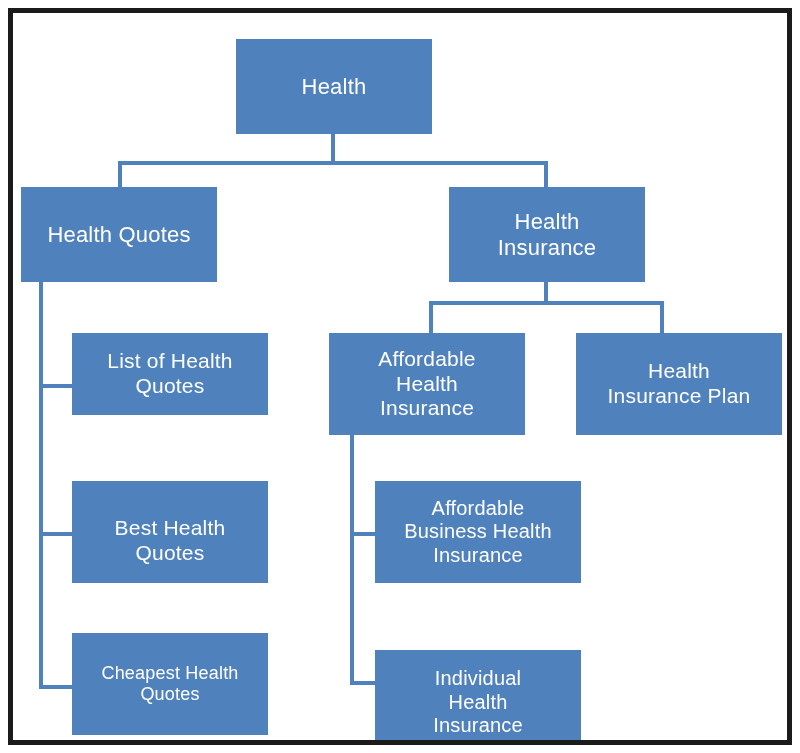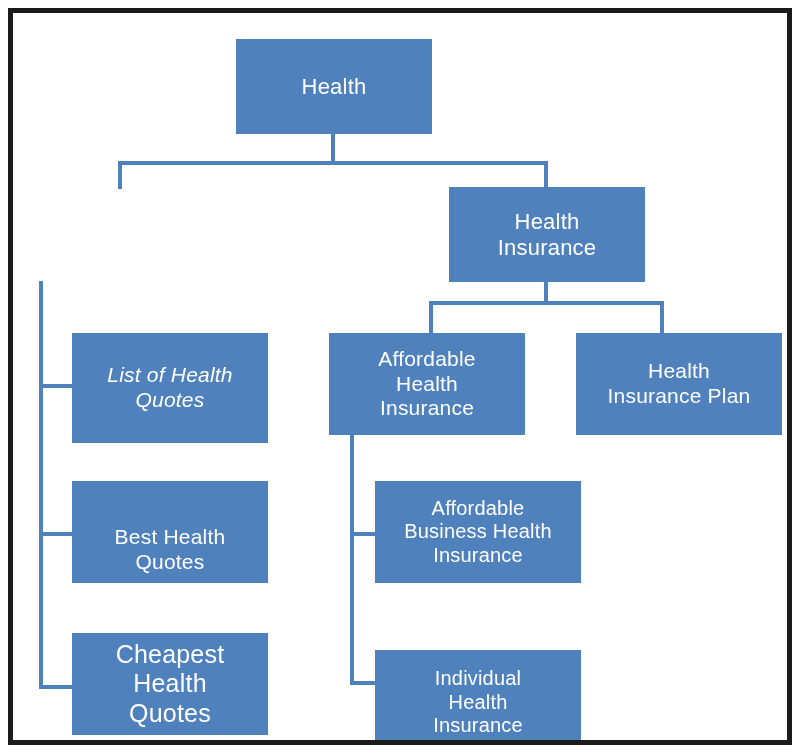--- a/index.html
+++ b/index.html
@@ -35,21 +35,21 @@
     box-sizing: border-box;
     background: #4f81bd;
     color: #ffffff;
     display: flex;
     align-items: center;
     justify-content: center;
     text-align: center;
     line-height: 1.18;
     font-weight: 400;
     letter-spacing: 0.2px;
-    padding: 8px 6px;
+    padding: 17px 6px;
     z-index: 3;
   }
   .node span {
     display: block;
     width: 100%;
   }
   .connector {
     position: absolute;
     background: #4f81bd;
     z-index: 1;
@@ -79,34 +79,37 @@
     <div class="connector v" style="left: 647px; top: 288px; height: 32px;"></div>
 
     <div class="connector v" style="left: 337px; top: 418px; height: 254px;"></div>
     <div class="connector h" style="left: 337px; top: 519px; width: 26px;"></div>
     <div class="connector h" style="left: 337px; top: 668px; width: 26px;"></div>
 
     <div class="node" style="left: 223px; top: 26px; width: 196px; height: 95px; font-size: 22px;">
       <span>Health</span>
     </div>
 
+    <div class="node" style="left: 8px; top: 174px; width: 196px; height: 95px; font-size: 22px;">
+      <span>Health Quotes</span>
+    </div>
 
     <div class="node" style="left: 436px; top: 174px; width: 196px; height: 95px; font-size: 22px;">
       <span>Health<br>Insurance</span>
     </div>
 
-    <div class="node" style="left: 59px; top: 320px; width: 196px; height: 110px; font-size: 21px; font-style: italic;">
+    <div class="node" style="left: 59px; top: 320px; width: 196px; height: 82px; font-size: 21px;">
       <span>List of Health<br>Quotes</span>
     </div>
 
     <div class="node" style="left: 59px; top: 468px; width: 196px; height: 102px; font-size: 21px; align-items: flex-end;">
       <span>Best Health<br>Quotes</span>
     </div>
 
-    <div class="node" style="left: 59px; top: 620px; width: 196px; height: 102px; font-size: 25px;">
+    <div class="node" style="left: 59px; top: 620px; width: 196px; height: 102px; font-size: 18px;">
       <span>Cheapest Health<br>Quotes</span>
     </div>
 
     <div class="node" style="left: 316px; top: 320px; width: 196px; height: 102px; font-size: 21px;">
       <span>Affordable<br>Health<br>Insurance</span>
     </div>
 
     <div class="node" style="left: 563px; top: 320px; width: 206px; height: 102px; font-size: 21px;">
       <span>Health<br>Insurance Plan</span>
     </div>

